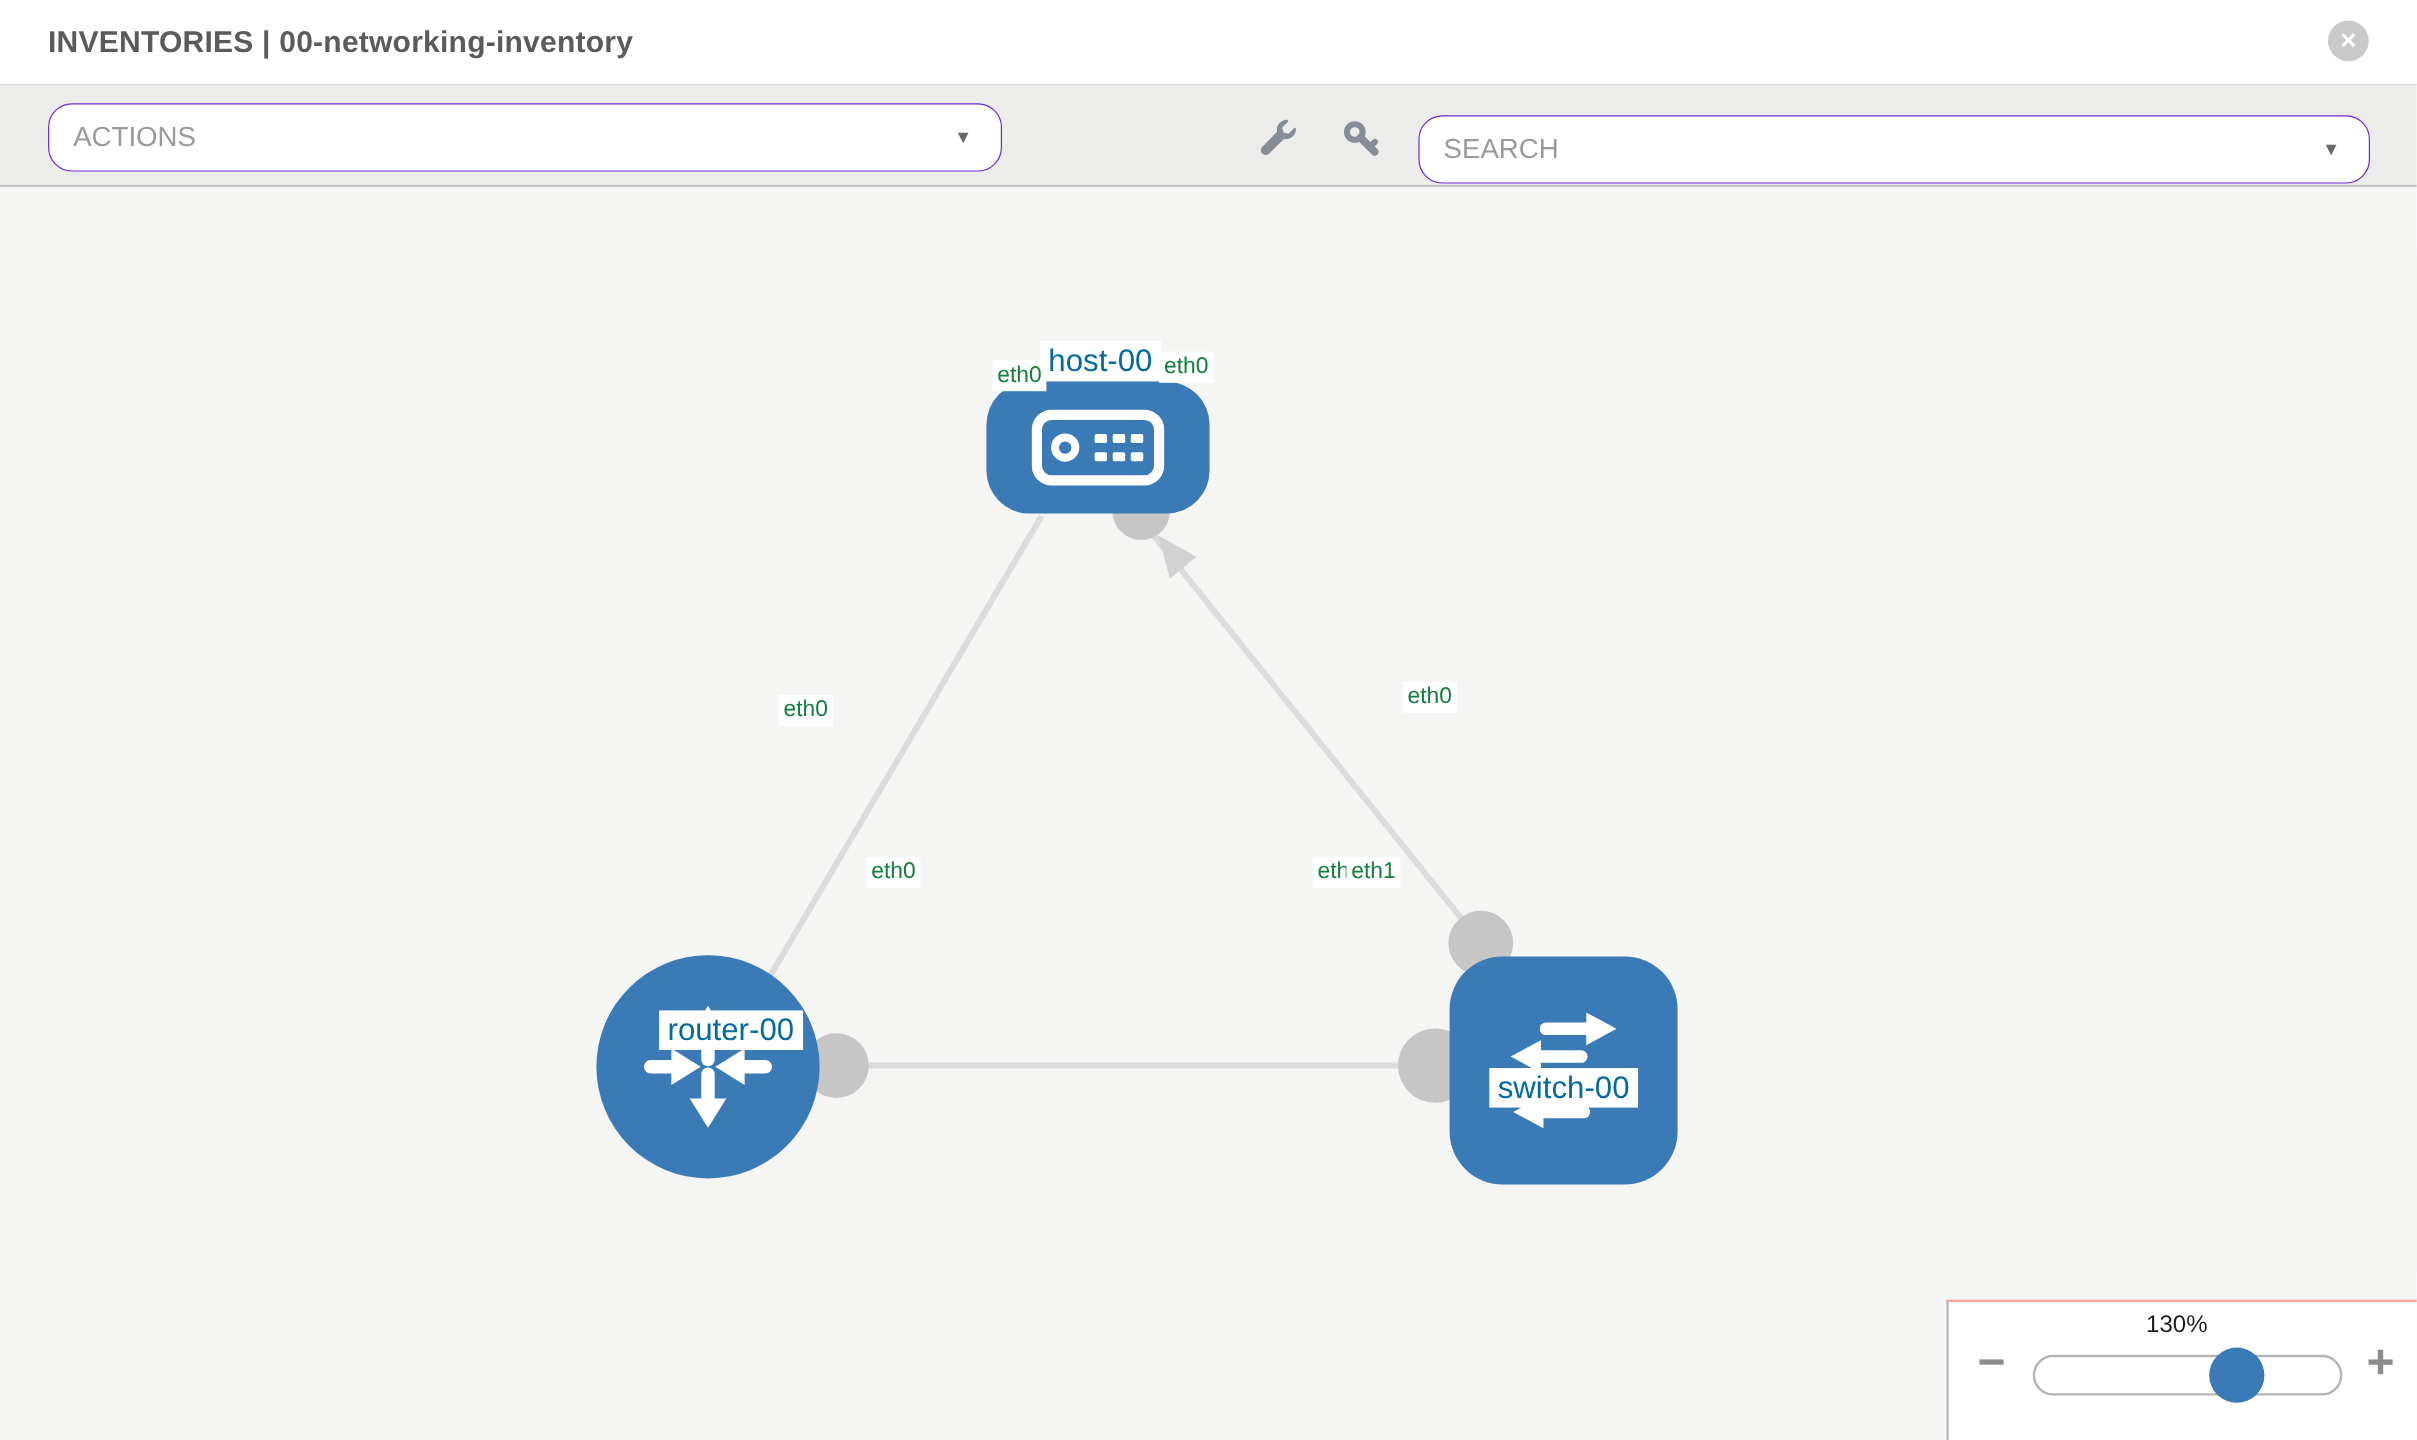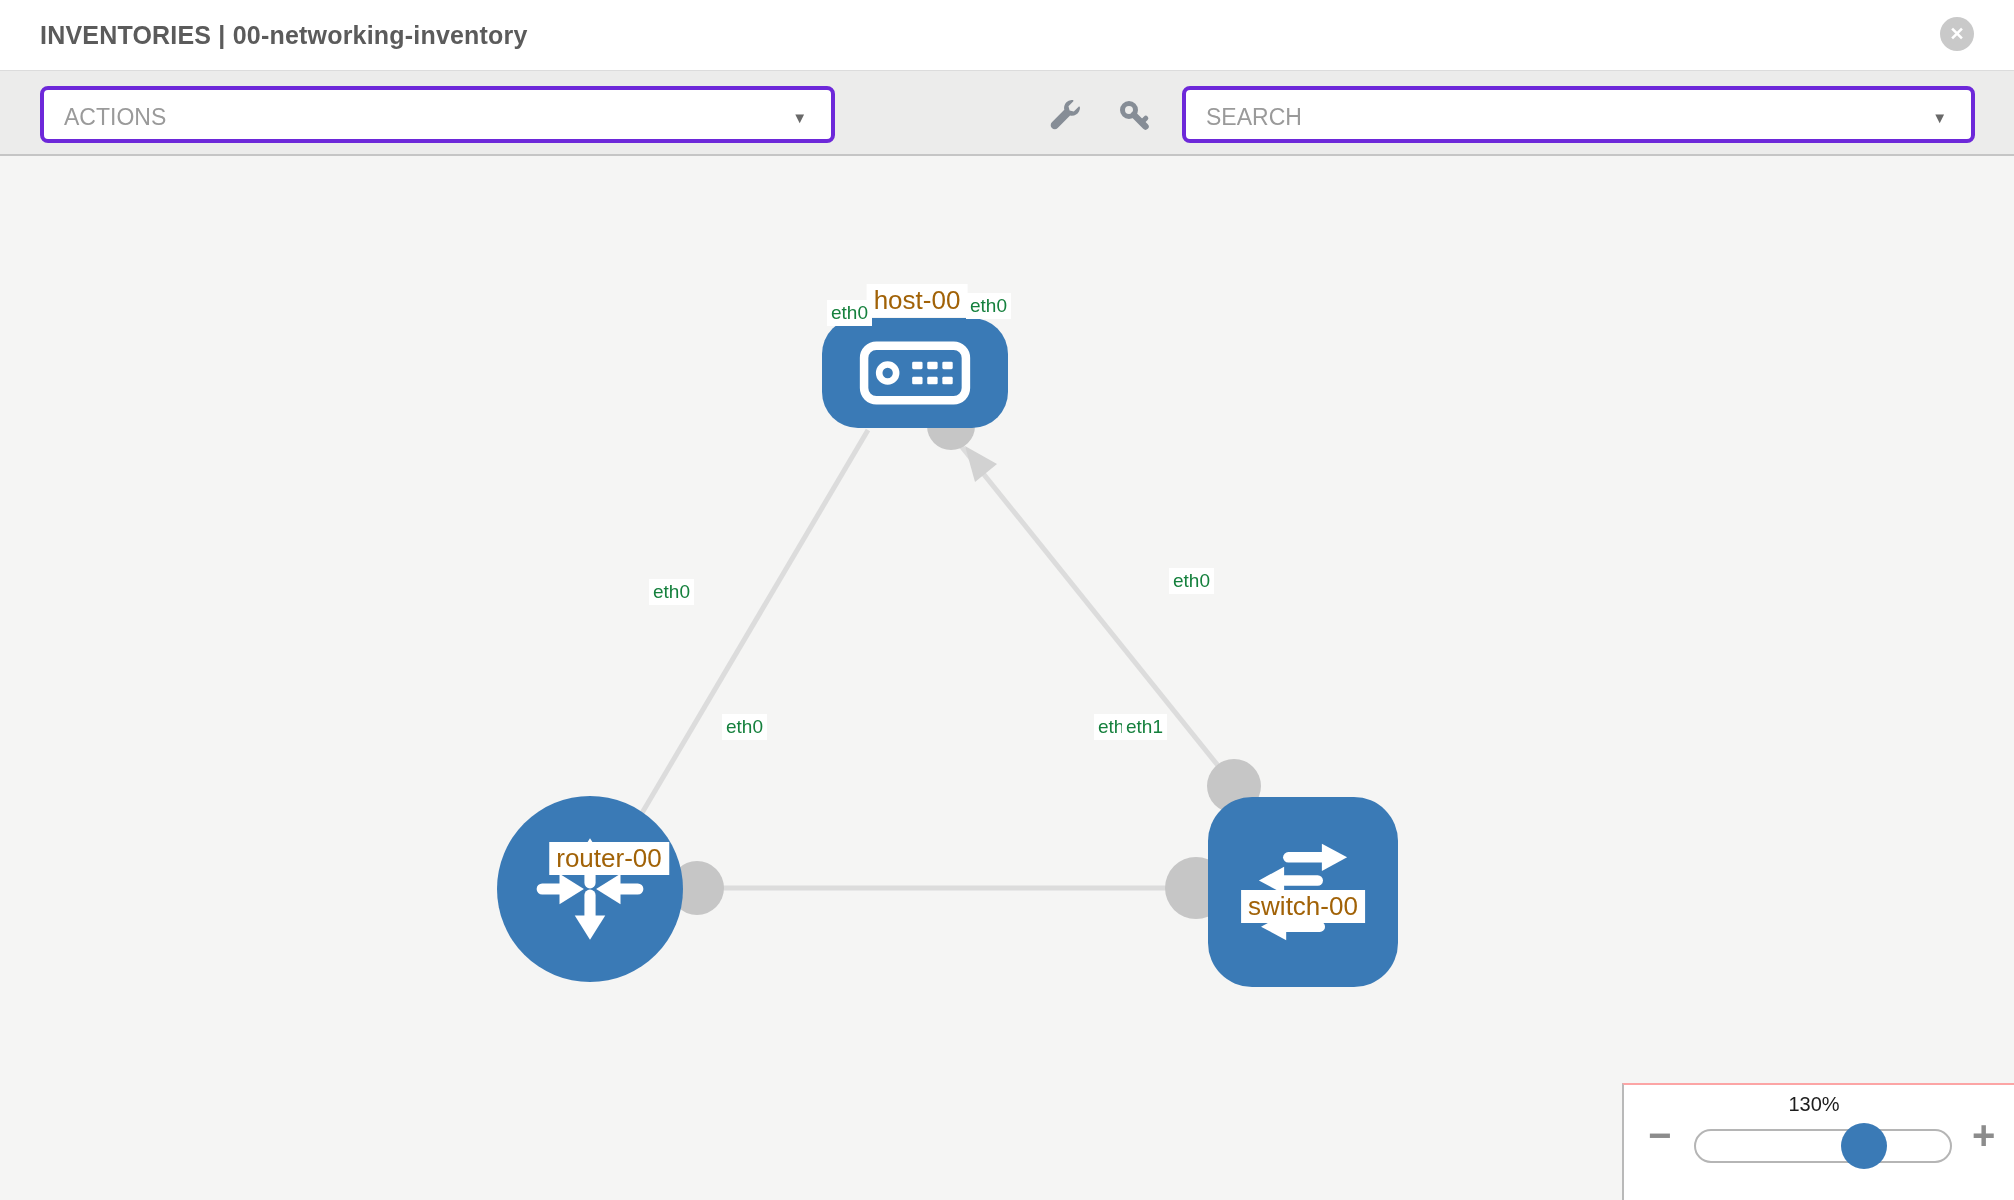--- a/index.html
+++ b/index.html
@@ -13,44 +13,44 @@
                 font-size:25px; font-weight:bold; color:#5b5b5b; letter-spacing:.2px; }
   #close-btn { position:absolute; left:1940px; top:17px; width:34px; height:34px;
                border-radius:50%; background:#c9c9c9; cursor:pointer;
                display:flex; align-items:center; justify-content:center; }
   #close-btn span { color:#fff; font-size:18px; font-weight:bold; line-height:1; }
 
   
   #toolbar { position:absolute; left:0; top:70px; width:2014px; height:86px;
              background:#ececeb; border-top:1px solid #dcdcdc; border-bottom:2px solid #c5c5c5; }
   .select-box { position:absolute; top:15px; height:57px; background:#fff;
-                border:4px solid #6d28d9; border-radius:8px; cursor:pointer; }
+                border:1px solid #6d28d9; border-radius:20px; cursor:pointer; }
   .select-box .sel-label { position:absolute; left:20px; top:0; line-height:55px;
                            font-size:23px; color:#9a9a9a; }
   .select-box .caret { position:absolute; right:24px; top:0; line-height:55px;
                        font-size:15px; color:#696969; }
   #actions-select { left:40px;  width:795px; }
-  #search-select  { left:1182px; width:793px; }
+  #search-select  { left:1182px; width:793px;margin-top:10px; }
   .tool-icon-btn { position:absolute; top:24px; width:44px; height:44px; cursor:pointer;
                    display:flex; align-items:center; justify-content:center; background:none; border:none; }
   #wrench-btn { left:1041px; }
   #key-btn    { left:1113px; }
 
   
   #canvas { position:absolute; left:0; top:156px; width:2014px; height:1044px; background:#f5f5f4; }
   #links-layer { position:absolute; left:0; top:0; }
 
   .node { position:absolute; background:#3a7ab6; display:flex; align-items:center;
           justify-content:center; cursor:pointer; }
   #node-host   { left:822px;  top:162px; width:186px; height:110px; border-radius:36px; }
   #node-router { left:497px;  top:640px; width:186px; height:186px; border-radius:50%; }
   #node-switch { left:1208px; top:641px; width:190px; height:190px; border-radius:44px; }
 
   .node-label { position:absolute; transform:translateX(-50%); background:#fff;
-                color:#a16207; font-size:26px; padding:1px 7px; white-space:nowrap; }
+                color:#0369a1; font-size:26px; padding:1px 7px; white-space:nowrap; }
   #label-host   { left:917px;  top:284px; }
   #label-router { left:589px;  top:842px;margin-left:20px; }
   #label-switch { left:1303px; top:890px; }
 
   .port-label { position:absolute; background:#fff; color:#15803d; font-size:19px;
                 padding:2px 4px; white-space:nowrap; }
   #port-host-left    { left:827px;  top:300px; }
   #port-host-right   { left:966px;  top:293px; }
   #port-router-top   { left:649px;  top:579px; }
   #port-switch-top   { left:1169px; top:568px; }

